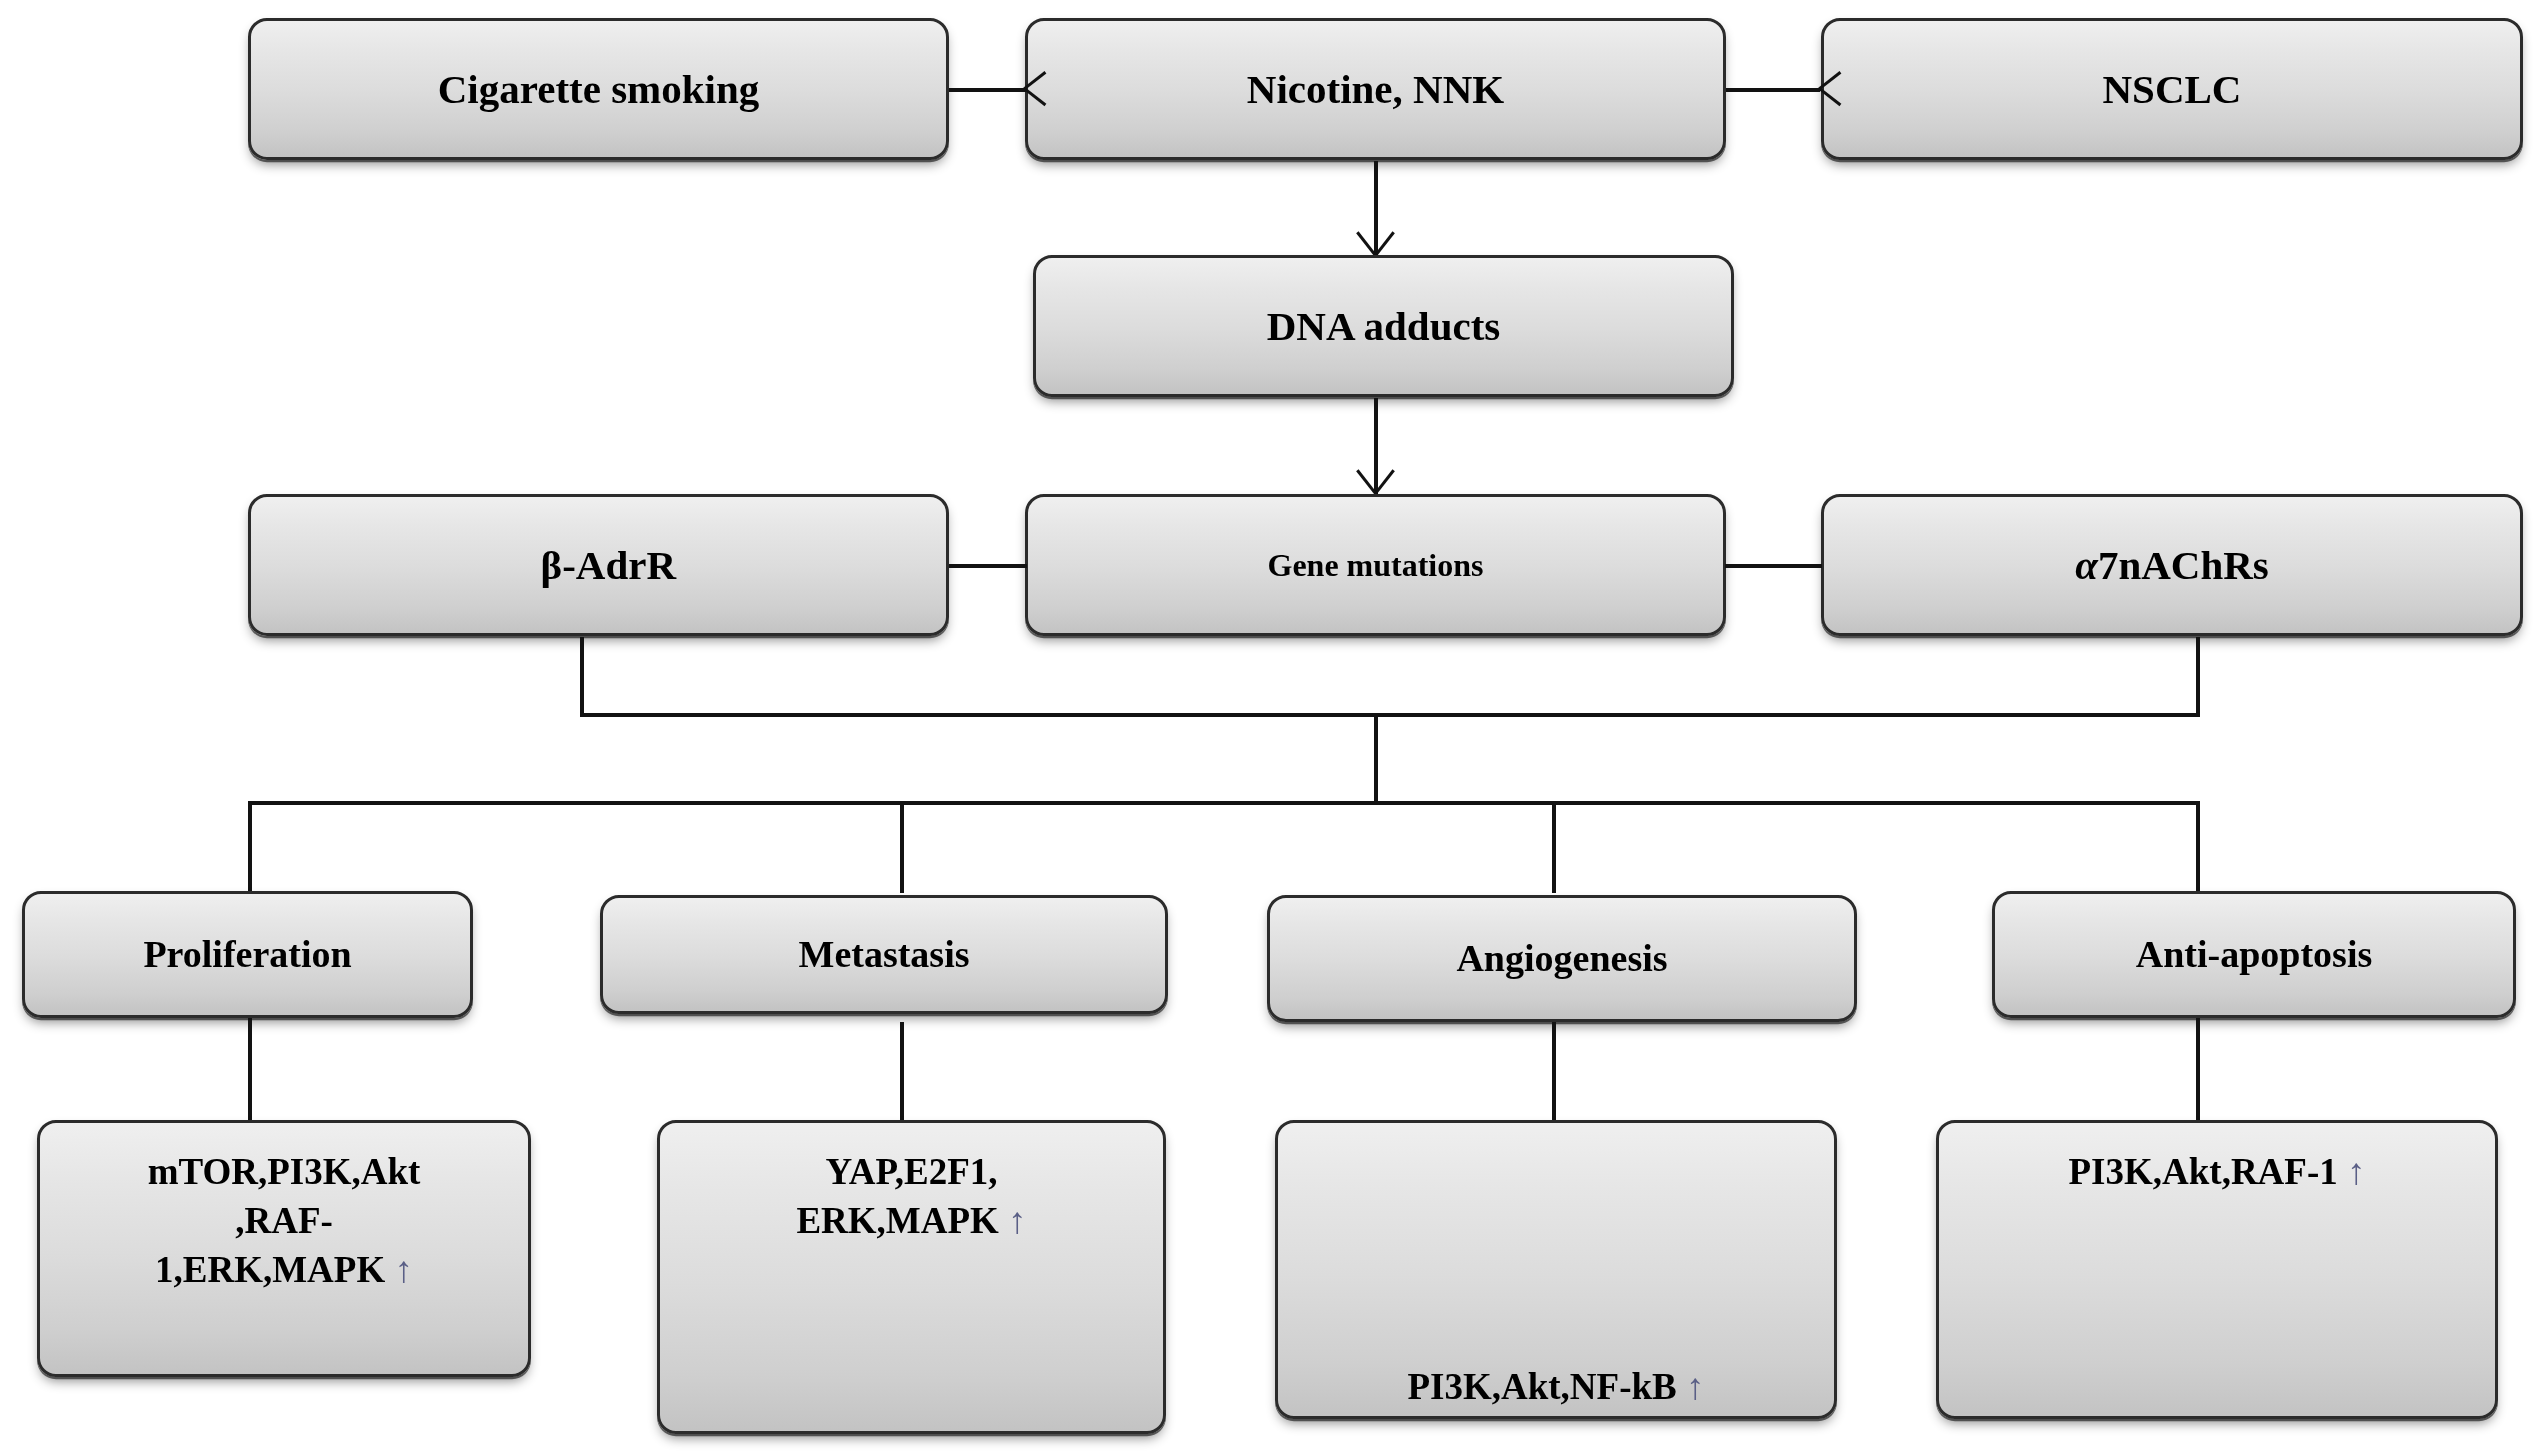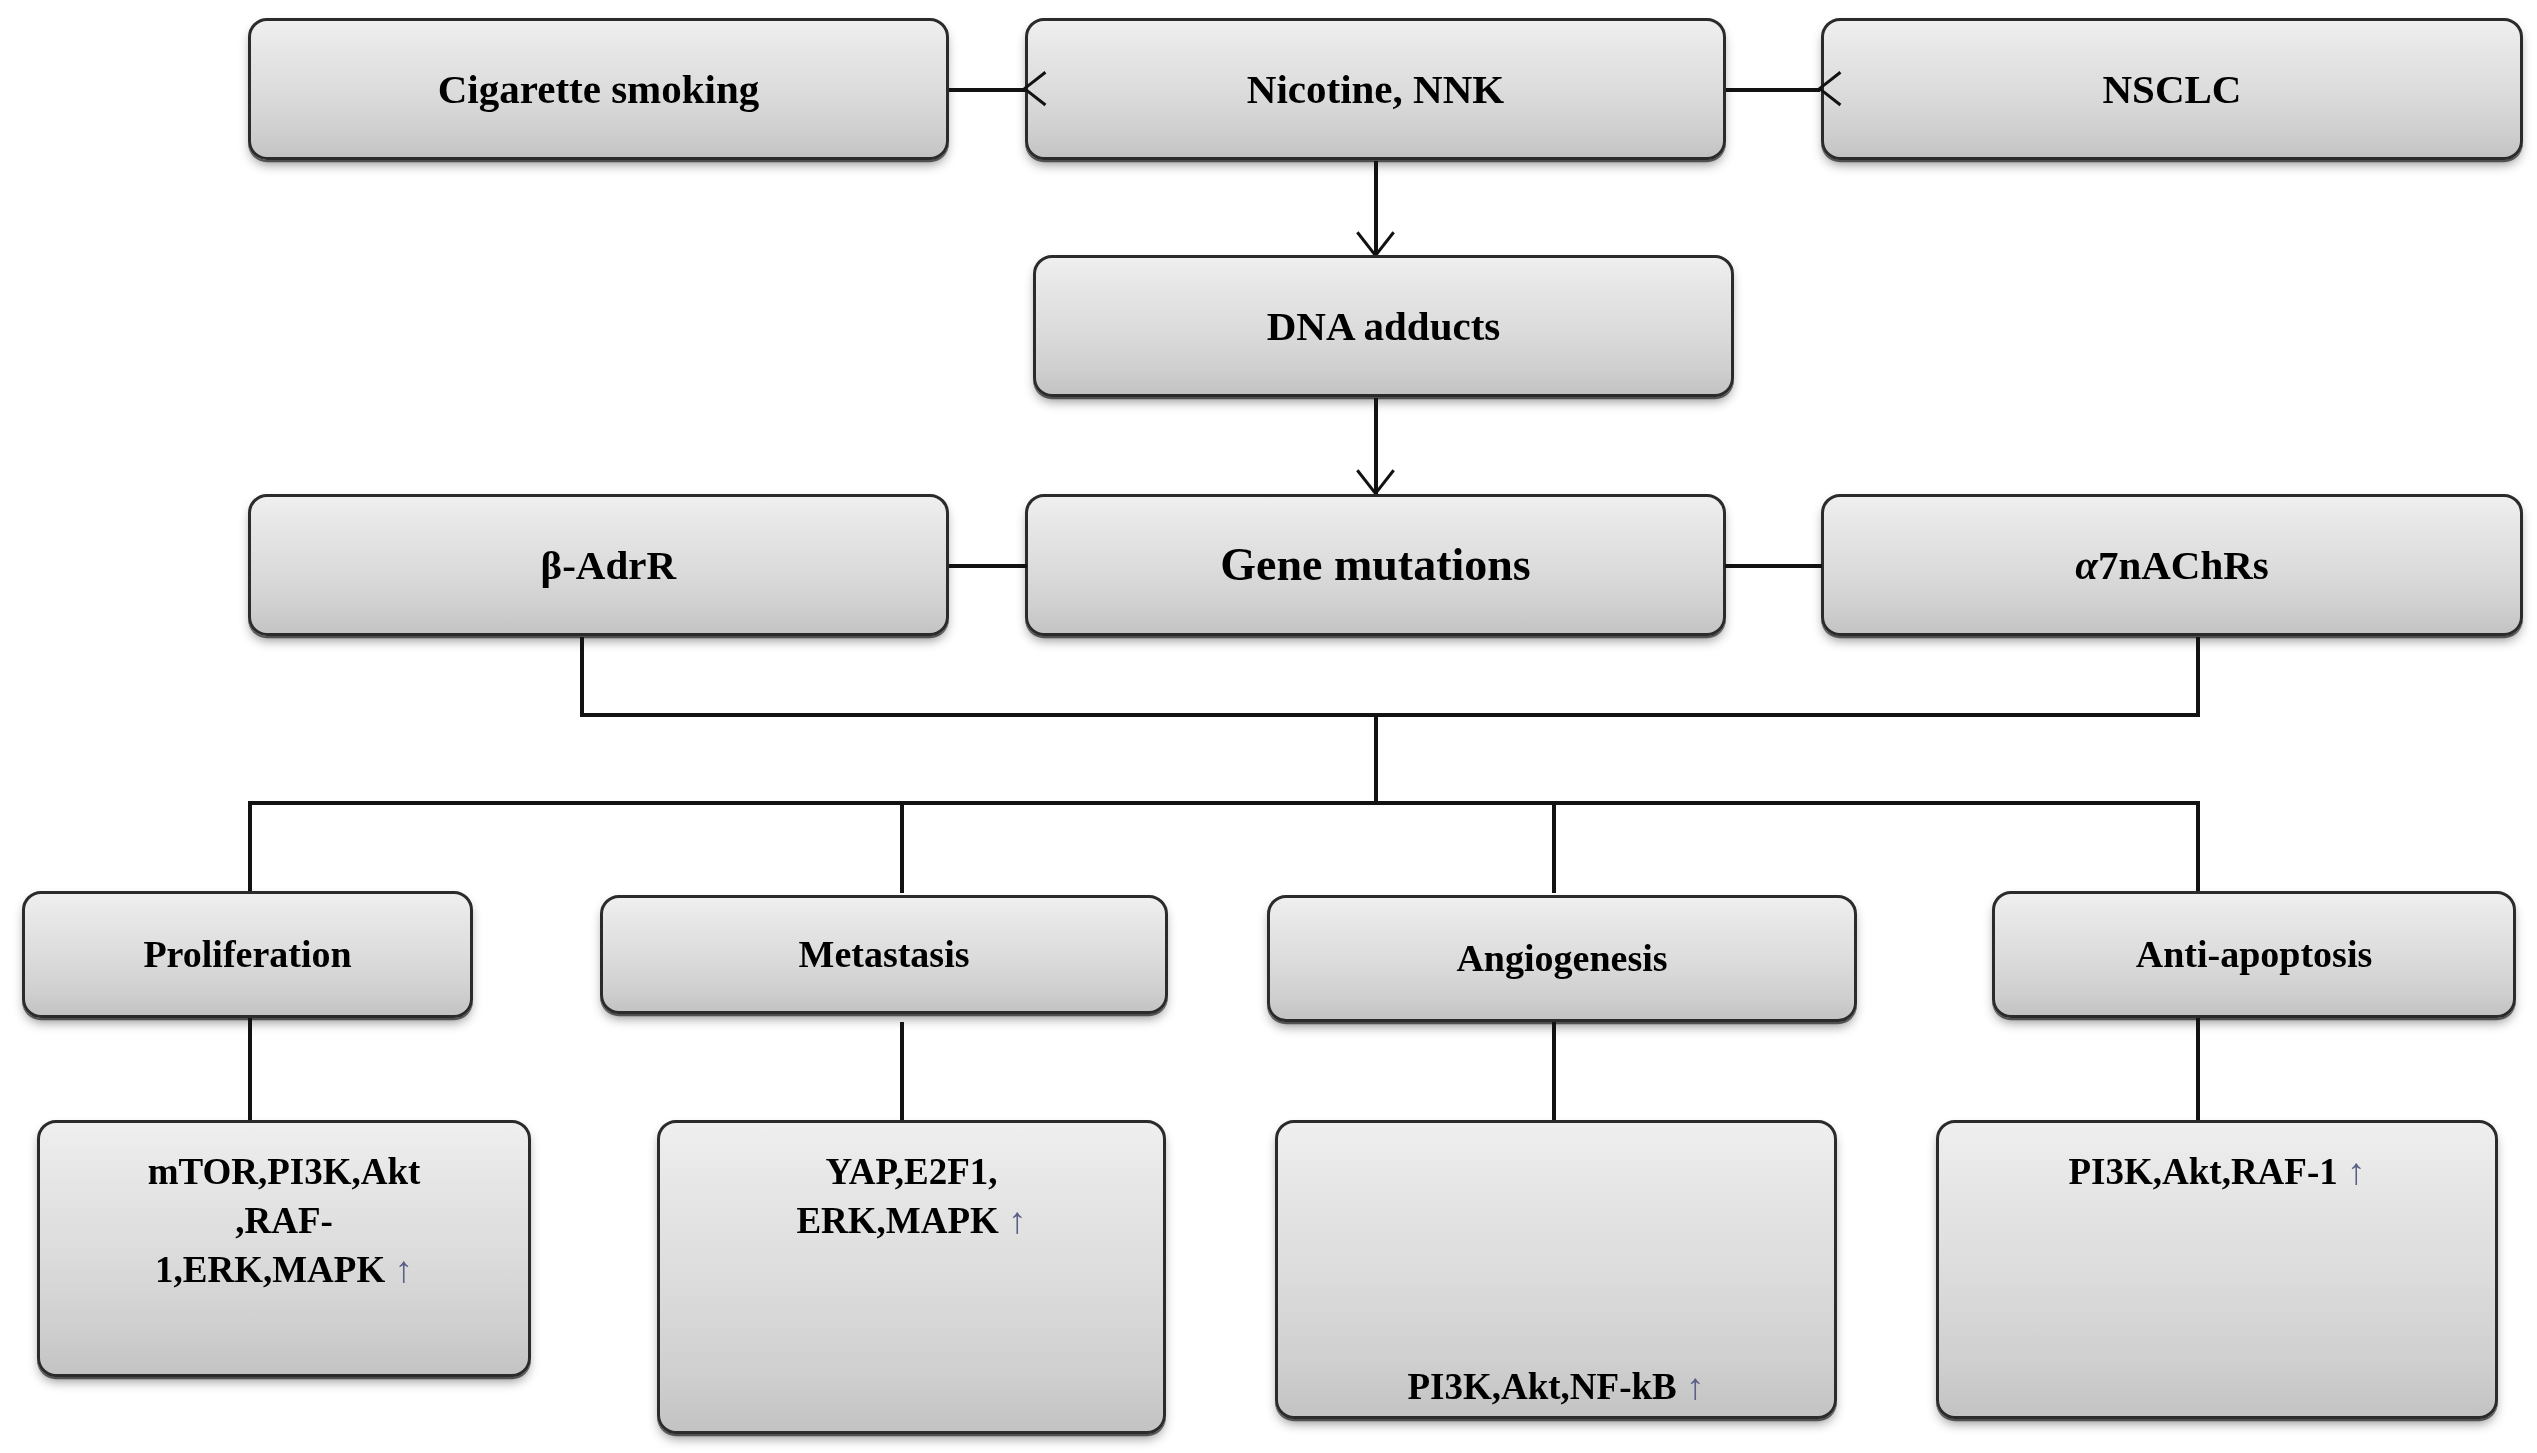--- a/index.html
+++ b/index.html
@@ -101,21 +101,21 @@
   <div class="ln vline" style="left:1374px; top:398px; width:3.7px; height:96px;"></div>
   <div class="ahead down" style="left:1375px; top:493px;">
     <span class="b l"></span>
     <span class="b r"></span>
   </div>
 
   <div class="node" style="left:248px; top:494px; width:701px; height:142px; font-size:41px;padding-left:30px;">
     <span class="lbl">β-AdrR</span>
   </div>
 
-  <div class="node" style="left:1025px; top:494px; width:701px; height:142px; font-size:46px;">
+  <div class="node" style="left:1025px; top:494px; width:701px; height:142px; font-size:32px;">
     <span class="lbl">Gene mutations</span>
   </div>
 
   <div class="node" style="left:1821px; top:494px; width:702px; height:142px; font-size:41px;justify-content:center;">
     <span class="lbl"><span class="ital">α</span><span>7nAChRs</span></span>
   </div>
 
   <div class="ln hline" style="left:949px; top:564px; width:78px;"></div>
   <div class="ln hline" style="left:1725px; top:564px; width:97px;"></div>
 

